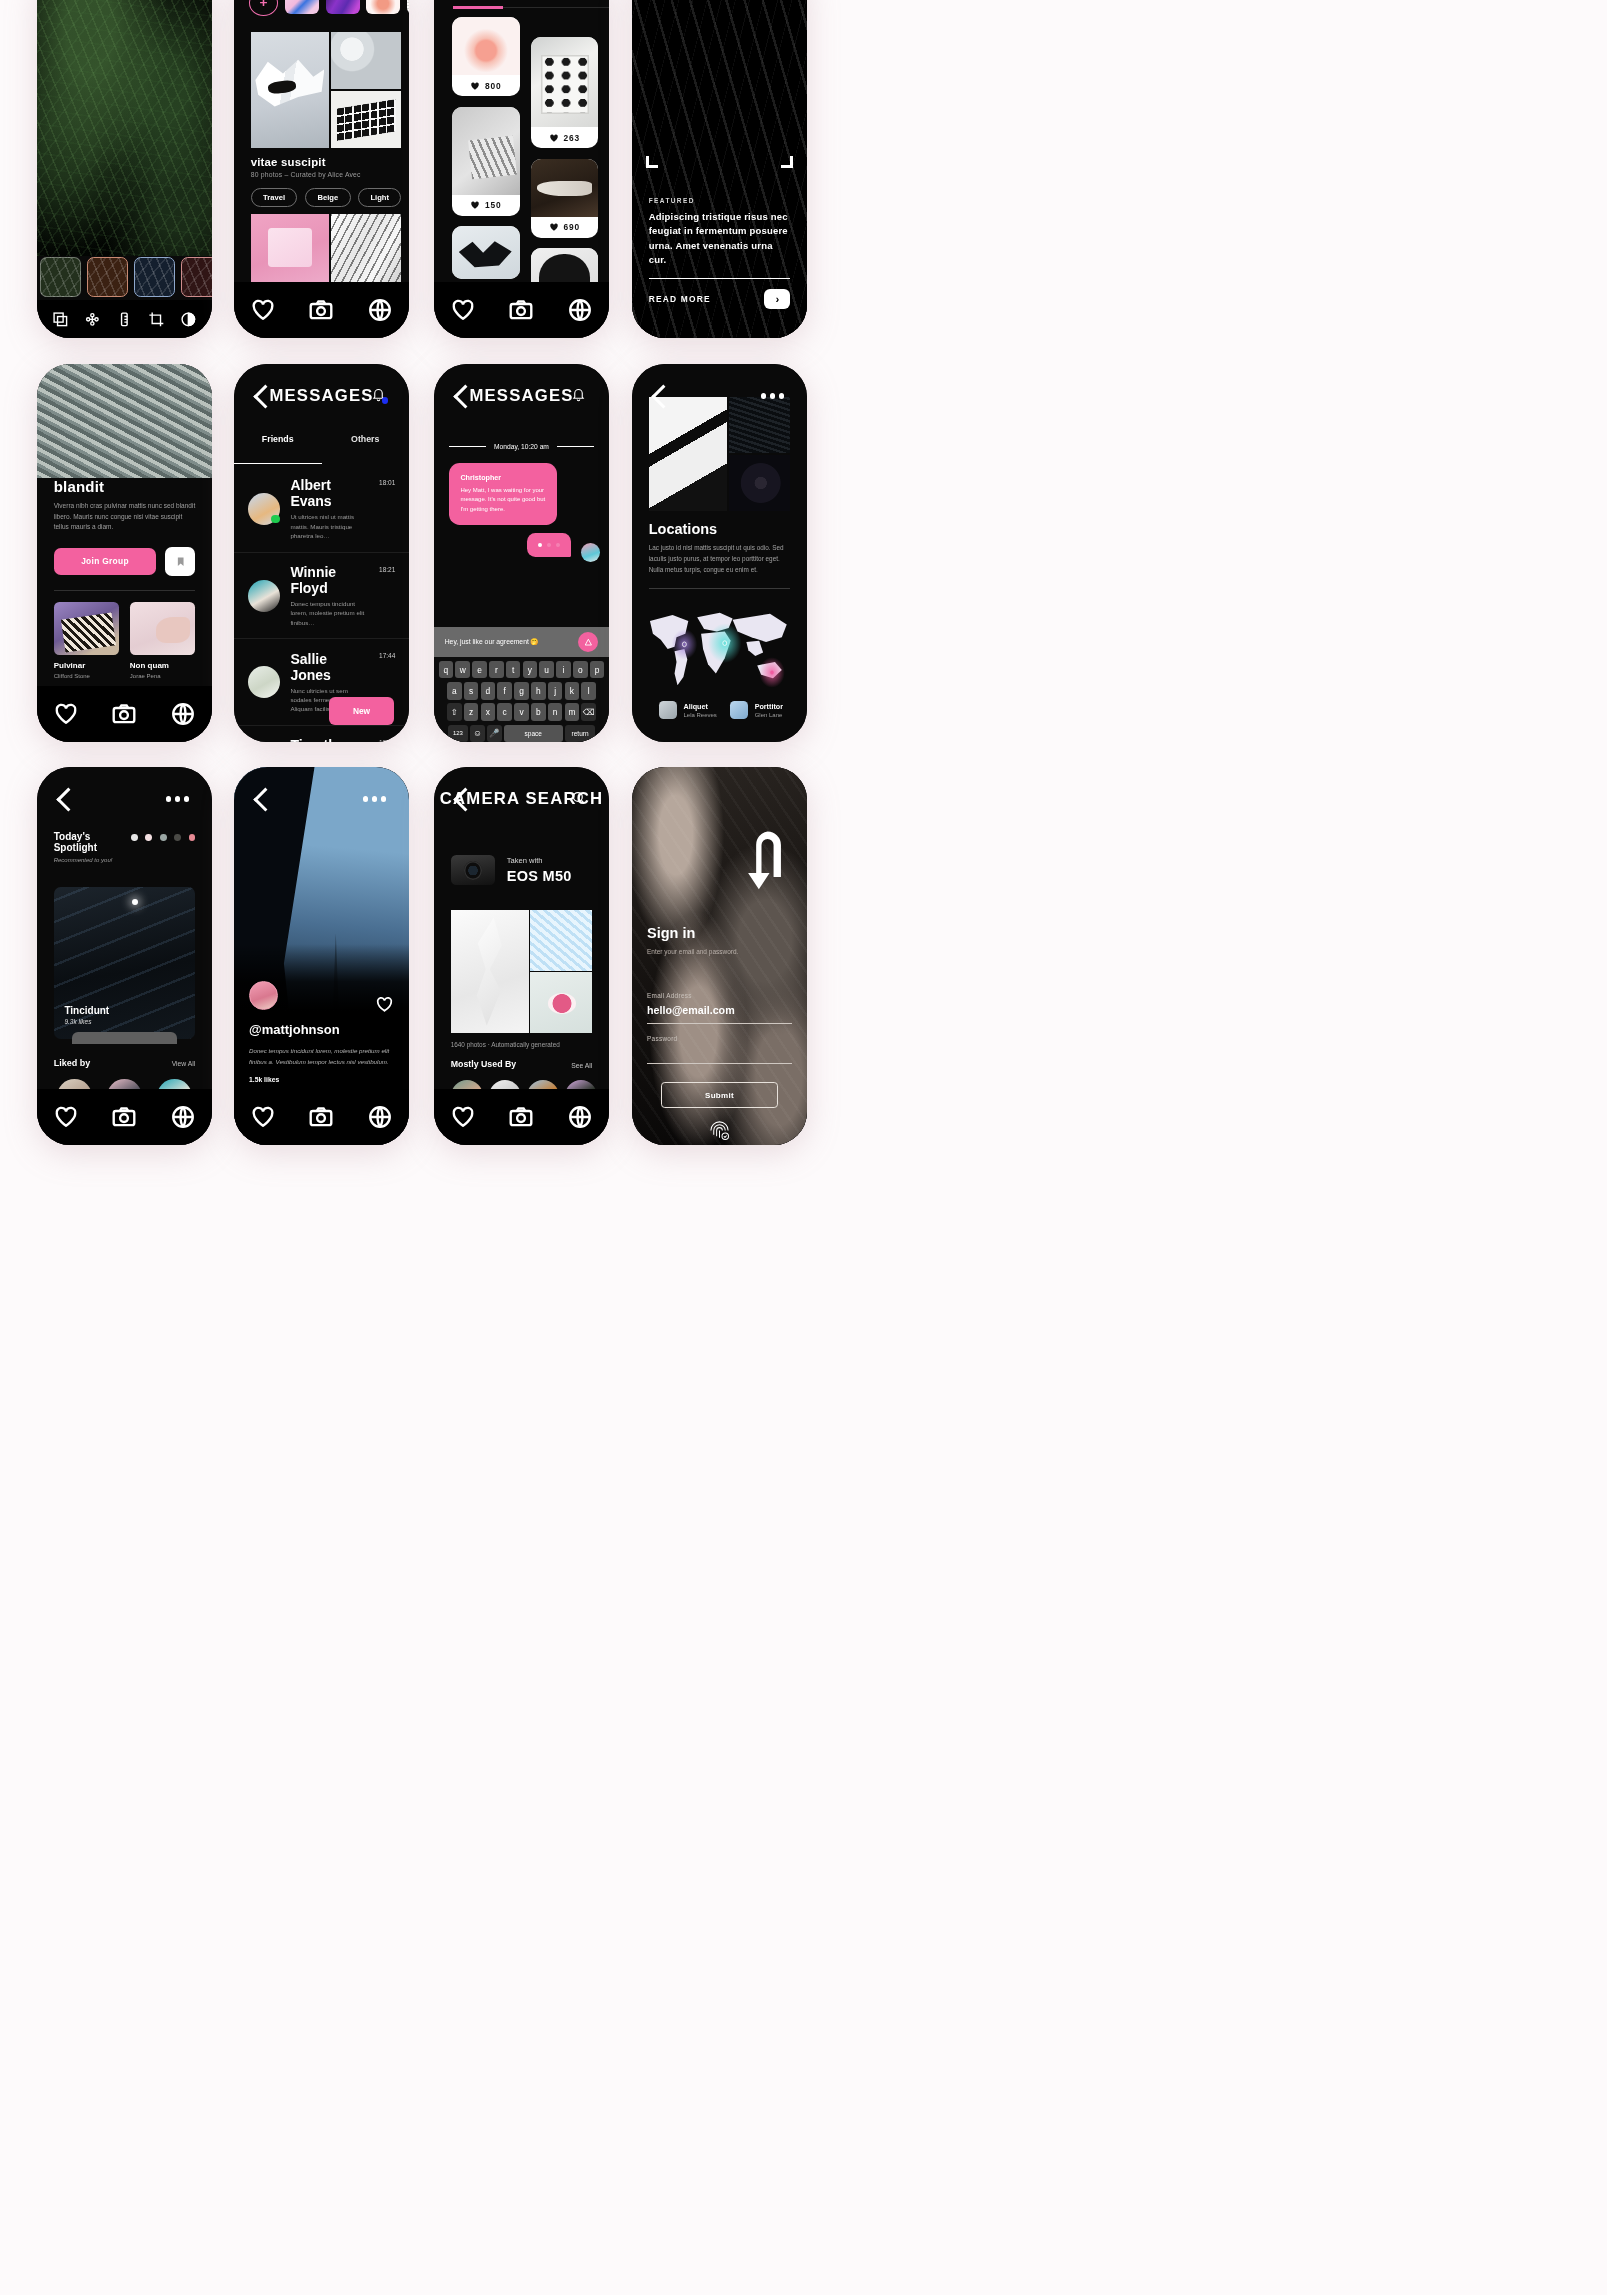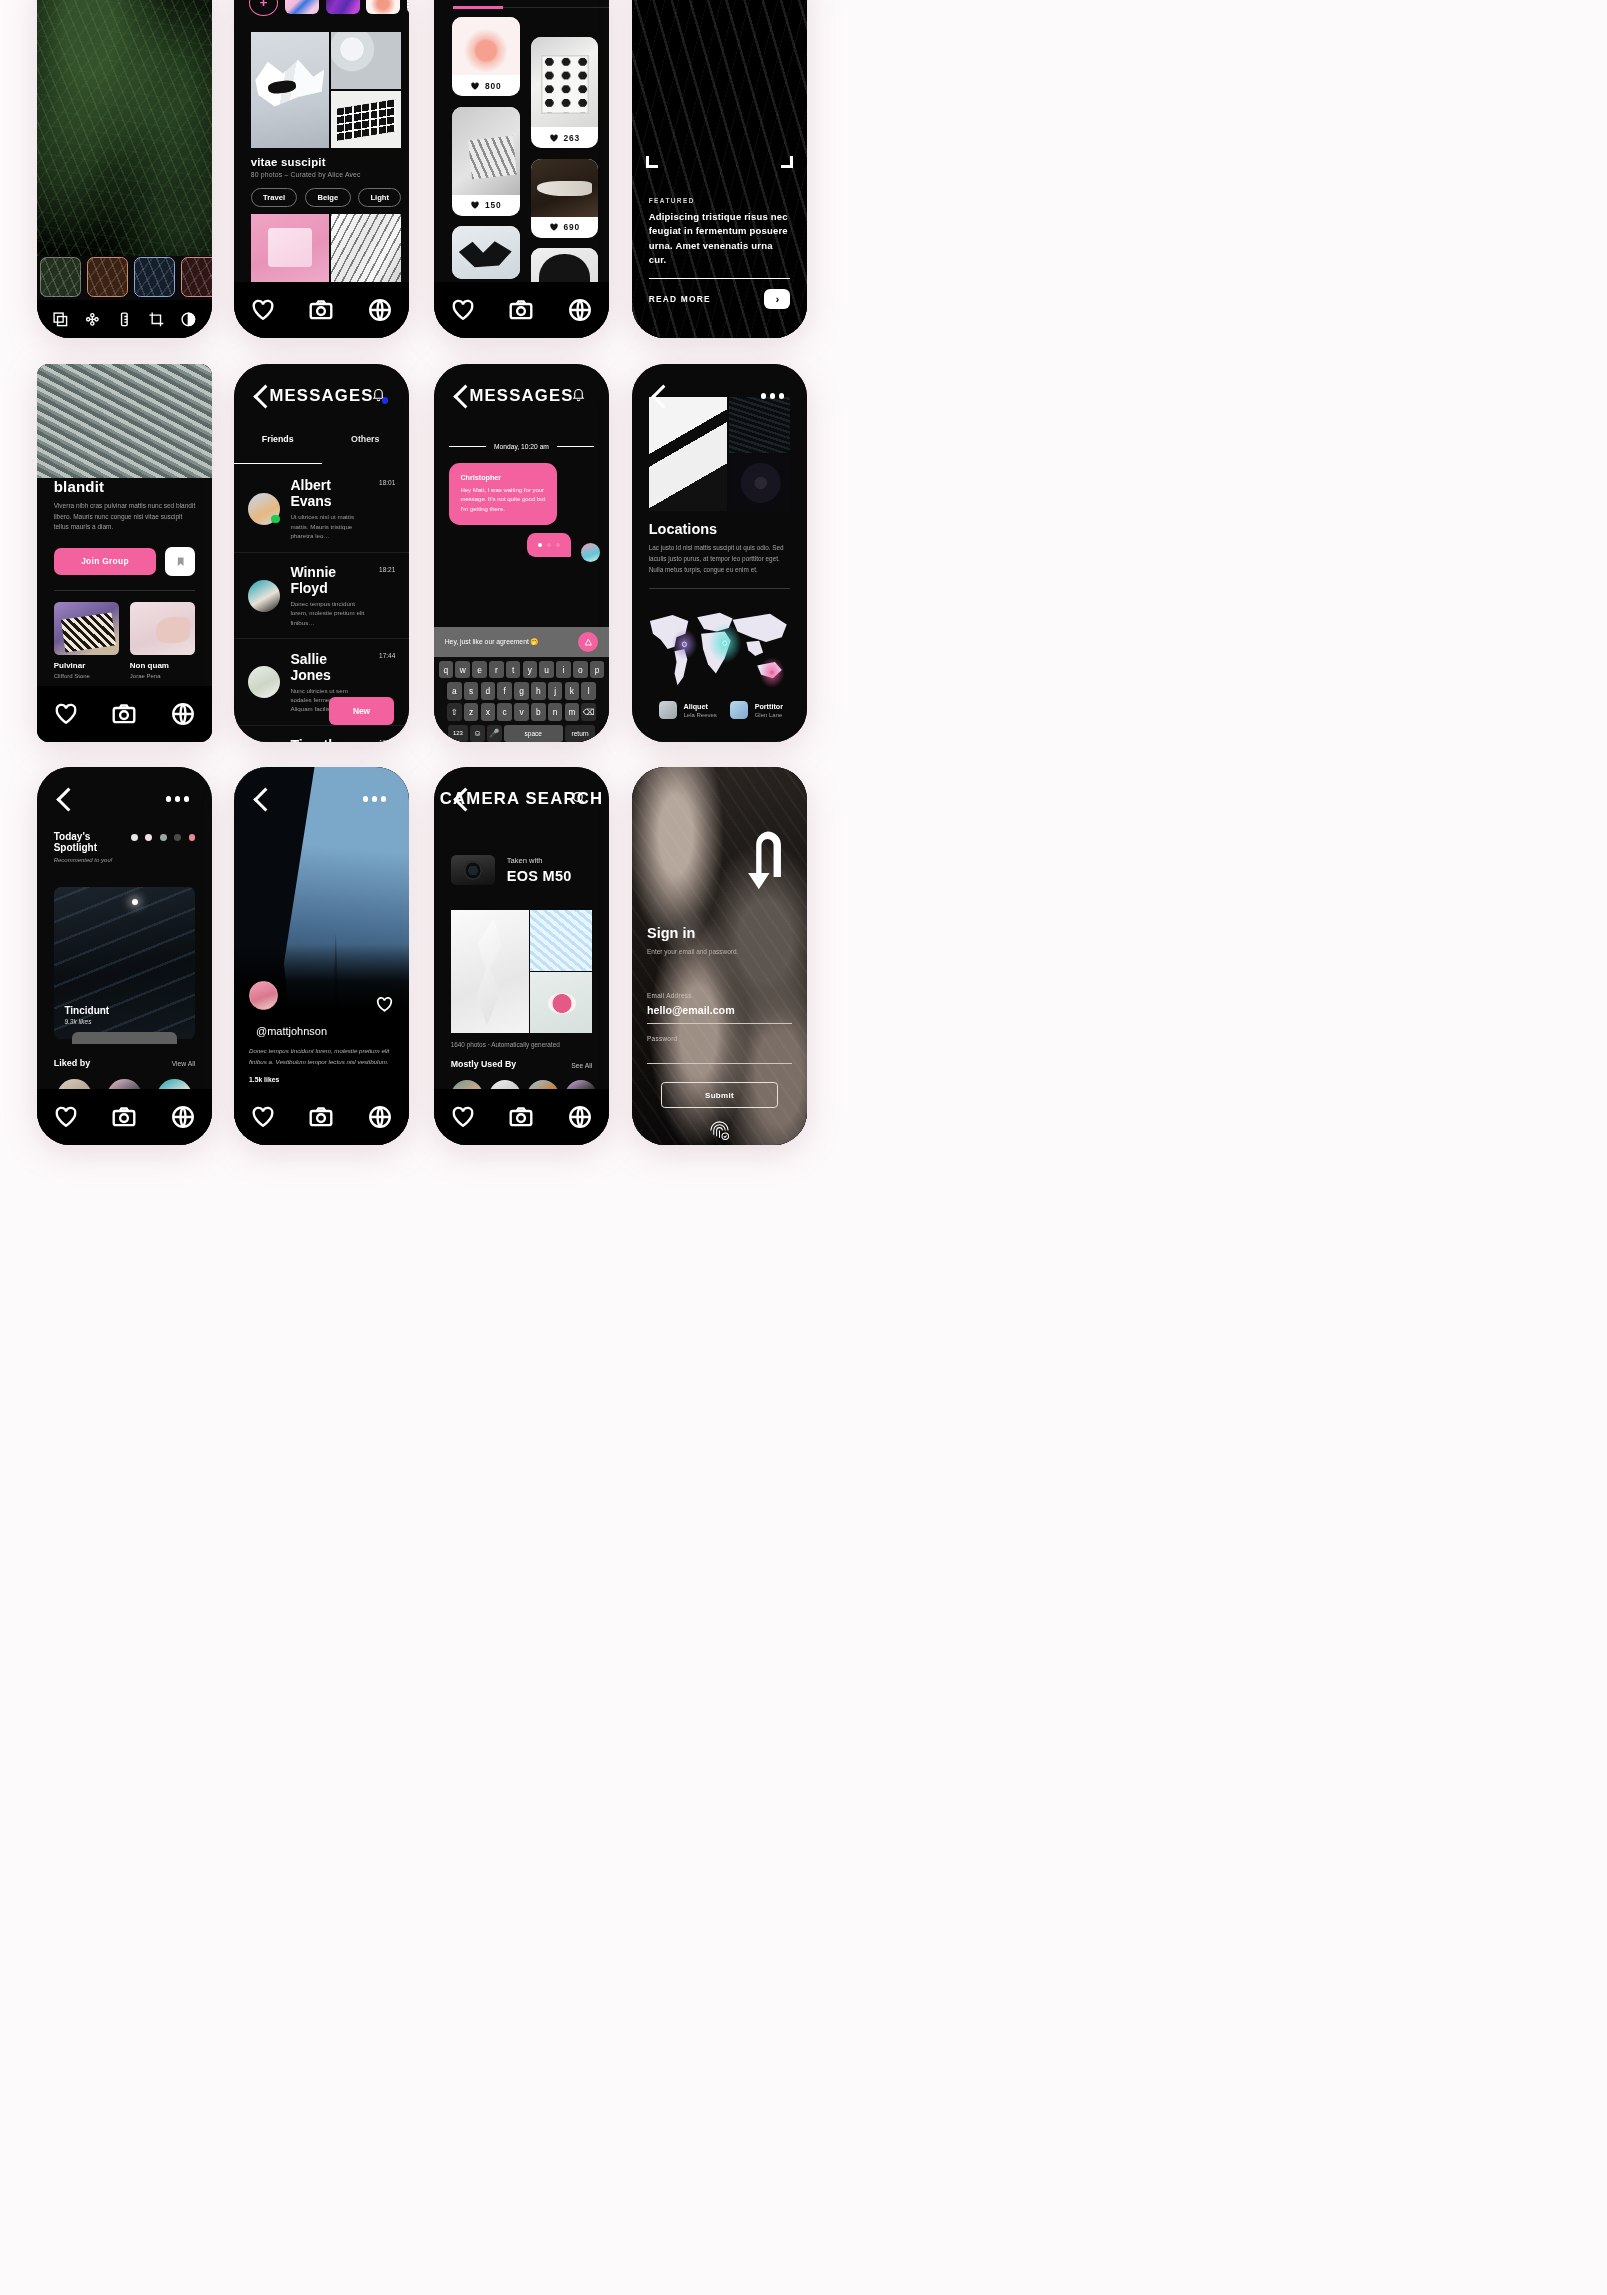--- a/index.html
+++ b/index.html
@@ -174,21 +174,21 @@
   #s4 .kicker { color:#d8d8d8; font-size:6.5px; font-weight:bold; letter-spacing:1.4px; }
   #s4 .lede { color:#fff; font-size:9.5px; font-weight:bold; line-height:1.5; margin-top:6px; letter-spacing:0.2px; }
   #s4 .divline { height:0.8px; background:#fff; margin-top:10.7px; }
   #s4 .more { display:flex; align-items:center; justify-content:space-between; margin-top:10.7px; }
   #s4 .more span { color:#fff; font-size:8.4px; font-weight:bold; letter-spacing:1.2px; }
   #s4 .arrow { width:26px; height:20px; background:#fff; border-radius:6px;
       display:flex; align-items:center; justify-content:center; color:#000;
       font-size:11.4px; font-weight:bold; }
 
   
-  #s5 { left:37px; top:364px; width:175px; height:378px;border-radius:12px; }
+  #s5 { left:37px; top:364px; width:175px; height:378px; }
   #s5 .cover { position:absolute; top:0; left:0; right:0; height:114px;
       background:repeating-linear-gradient(28deg,#7e8c8a 0 3px,#b9c2bd 3px 6.8px,#5d6a68 6.8px 10.7px),
                  linear-gradient(170deg,#8e9a96,#3e4a47); }
   #s5 .body { position:absolute; top:114px; left:16.7px; right:16.7px; }
   #s5 h2 { color:#fff; font-size:15px; font-weight:bold; letter-spacing:0.2px; }
   #s5 .desc { color:#9f9f9f; font-size:6.5px; line-height:1.65; margin-top:6px; }
   #s5 .btnrow { display:flex; gap:9px; margin-top:13.7px; align-items:center; }
   .btn-pink { flex:1; background:#f3619f; color:#fff; text-align:center;
       border-radius:6.8px; padding:8.4px 0; font-size:8.4px; font-weight:bold; letter-spacing:0.3px; }
   .btn-save { width:30px; height:29px; background:#fff; border-radius:6.8px;
@@ -331,21 +331,21 @@
       background:linear-gradient(110deg,#060a0f 0 62%, rgba(6,10,15,0) 100%);
       clip-path:polygon(0 0,100% 0,62% 52%,86% 100%,0 100%); }
   #s10 .bg .spire { position:absolute; left:56%; top:44%; width:7.6px; height:26%;
       background:linear-gradient(180deg,#2d4459,#16232f); clip-path:polygon(50% 0,100% 100%,0 100%); }
   #s10 .ov { position:absolute; left:0; right:0; bottom:56px; height:145px;
       background:linear-gradient(180deg, rgba(0,0,0,0) 0%, rgba(0,0,0,.85) 26%, #000 46%); }
   #s10 .pav { position:absolute; left:15px; bottom:135px; width:29px; height:29px;
       border-radius:50%; background:linear-gradient(160deg,#f3a0b6,#d9788f 55%,#efd4c9);
       border:1.5px solid #f3a0b6; z-index:5; }
   #s10 .pinfo { position:absolute; left:15px; right:15px; bottom:62px; z-index:5; }
-  #s10 .pinfo h4 { color:#fff; font-size:11px; font-weight:normal;margin-left:7px; }
+  #s10 .pinfo h4 { color:#fff; font-size:13px; font-weight:bold; }
   #s10 .pinfo p { color:#b5b5b5; font-size:6.2px; font-style:italic; line-height:1.8; margin-top:7.6px; }
   #s10 .pinfo .lk { color:#fff; font-size:6.8px; font-weight:bold; margin-top:9px; }
   #s10 .heart { position:absolute; right:15px; bottom:128px; z-index:6; }
   #s10 .heart svg { width:19px; height:19px; stroke:#fff; fill:none; stroke-width:2.2; }
 
   
   #s11 { left:434px; top:767px; width:175px; height:378px; }
   #s11 .srch { margin-left:auto; }
   #s11 .srch svg { width:15px; height:15px; stroke:#fff; fill:none; stroke-width:2; }
   #s11 .camrow { position:absolute; top:88px; left:16.7px; right:16.7px;

